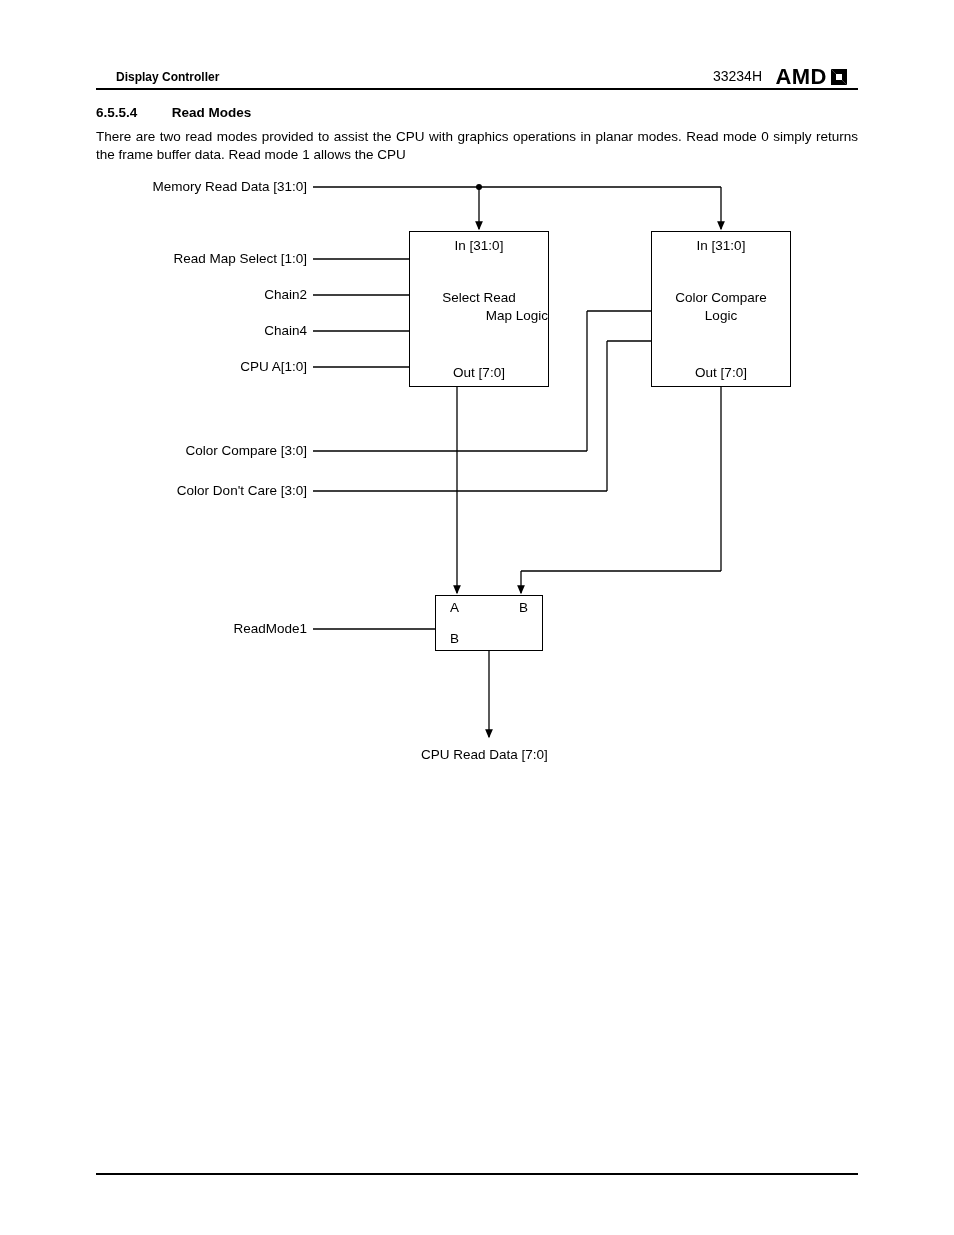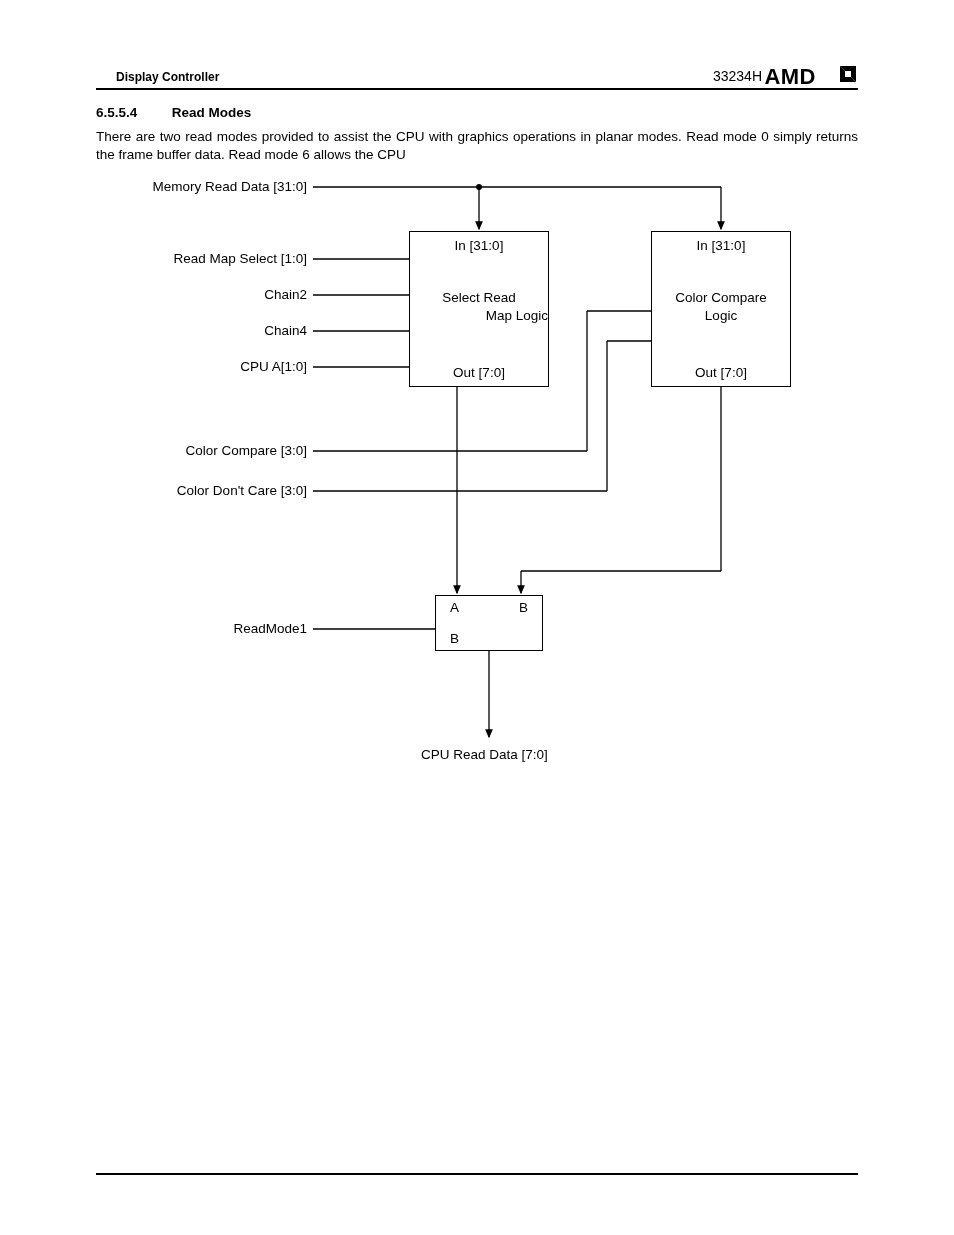--- a/index.html
+++ b/index.html
@@ -1,20 +1,20 @@
 <!DOCTYPE html>
 <html><head>
 <meta charset="utf-8">
 <style>
   html,body{margin:0;padding:0;background:#fff;font-family:Arial,Helvetica,sans-serif;color:#000;}
   .page{width:954px;height:1235px;position:relative;box-sizing:border-box;padding:70px 96px 0 96px;}
   .hdr{display:flex;align-items:flex-end;position:relative;}
   .hdr-left{font-weight:bold;font-size:12px;padding-left:20px;}
   .hdr-code{font-size:14px;position:absolute;right:96px;}
-  .logo{font-weight:900;font-size:22px;letter-spacing:0.5px;position:absolute;right:0;top:-6px;display:flex;align-items:flex-start;gap:20px;}
+  .logo{font-weight:900;font-size:22px;letter-spacing:0.5px;position:absolute;right:9px;top:-6px;display:flex;align-items:center;}
   .logo svg{margin-left:2px;}
   .rule{border:none;border-top:2px solid #000;margin:4px 0 14px 0;}
   .cols{display:flex;gap:32px;font-size:13.5px;}
   .col{flex:1;line-height:1.35;}
   .sec-hdr{font-weight:bold;margin-bottom:6px;}
   .sec-num{display:inline-block;width:72px;}
   .just{text-align:justify;}
   .diagram{position:relative;width:760px;height:620px;margin:6px auto 0 auto;font-size:13.5px;}
   .lbl{position:absolute;white-space:nowrap;}
   .r{ text-align:right;}
@@ -42,21 +42,21 @@
     </div>
   </div>
   <hr class="rule">
 
   <div class="cols">
     <div class="col">
       <div class="sec-hdr">
         <span class="sec-num">6.5.5.4</span>
         <span>Read Modes</span>
       </div>
-      <div class="just">There are two read modes provided to assist the CPU with graphics operations in planar modes. Read mode 0 simply returns the frame buffer data. Read mode 6 allows the CPU</div>
+      <div class="just">There are two read modes provided to assist the CPU with graphics operations in planar modes. Read mode 0 simply returns the frame buffer data. Read mode 1 allows the CPU</div>
     </div>
   </div>
 
   <div class="diagram">
 
     <div class="lbl r" style="left:0;top:8px;width:210px;">Memory Read Data [31:0]</div>
     <div class="lbl r" style="left:0;top:80px;width:210px;">Read Map Select [1:0]</div>
     <div class="lbl r" style="left:0;top:116px;width:210px;">Chain2</div>
     <div class="lbl r" style="left:0;top:152px;width:210px;">Chain4</div>
     <div class="lbl r" style="left:0;top:188px;width:210px;">CPU A[1:0]</div>

